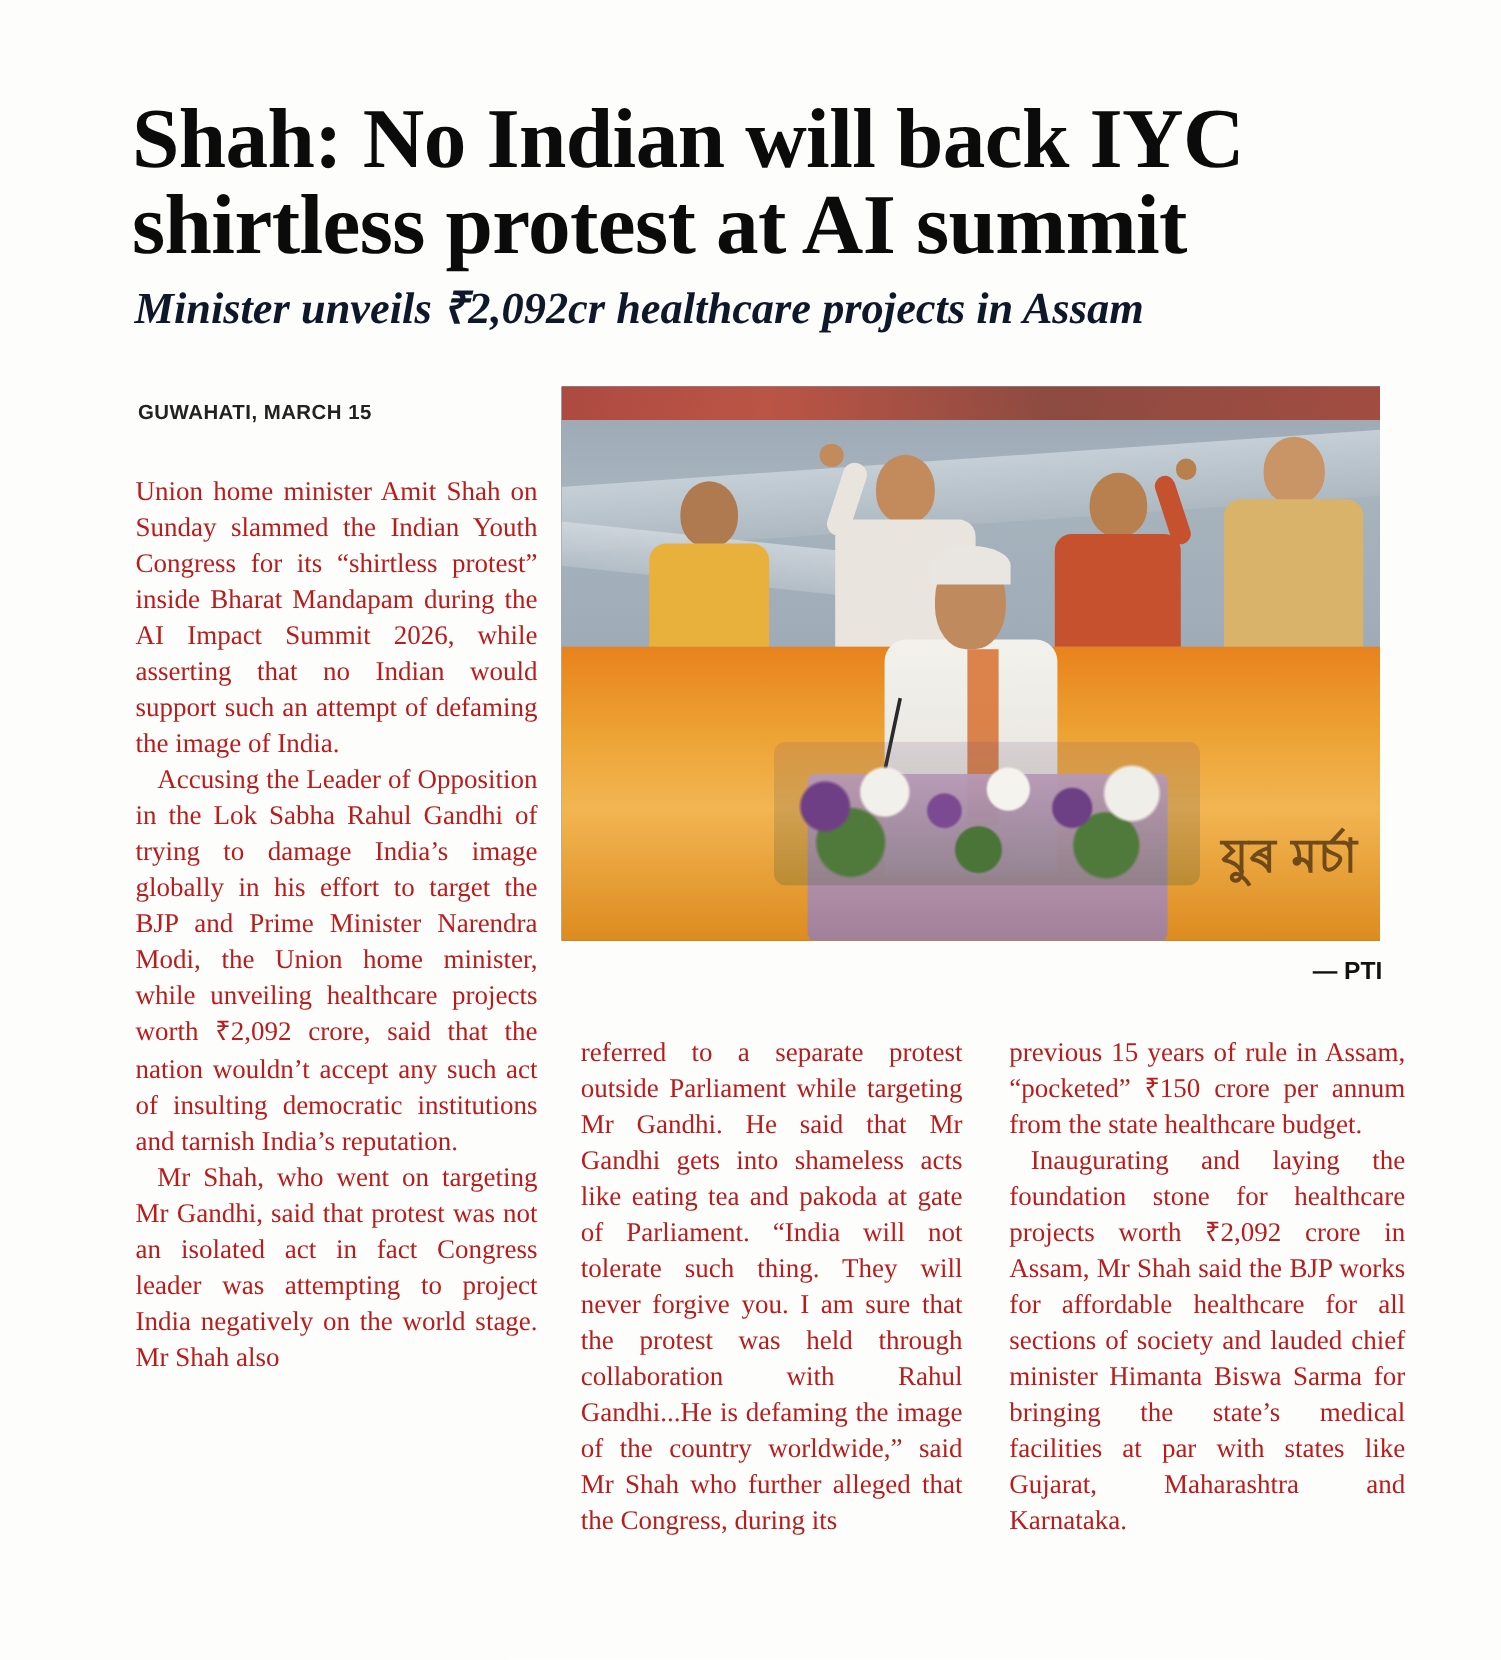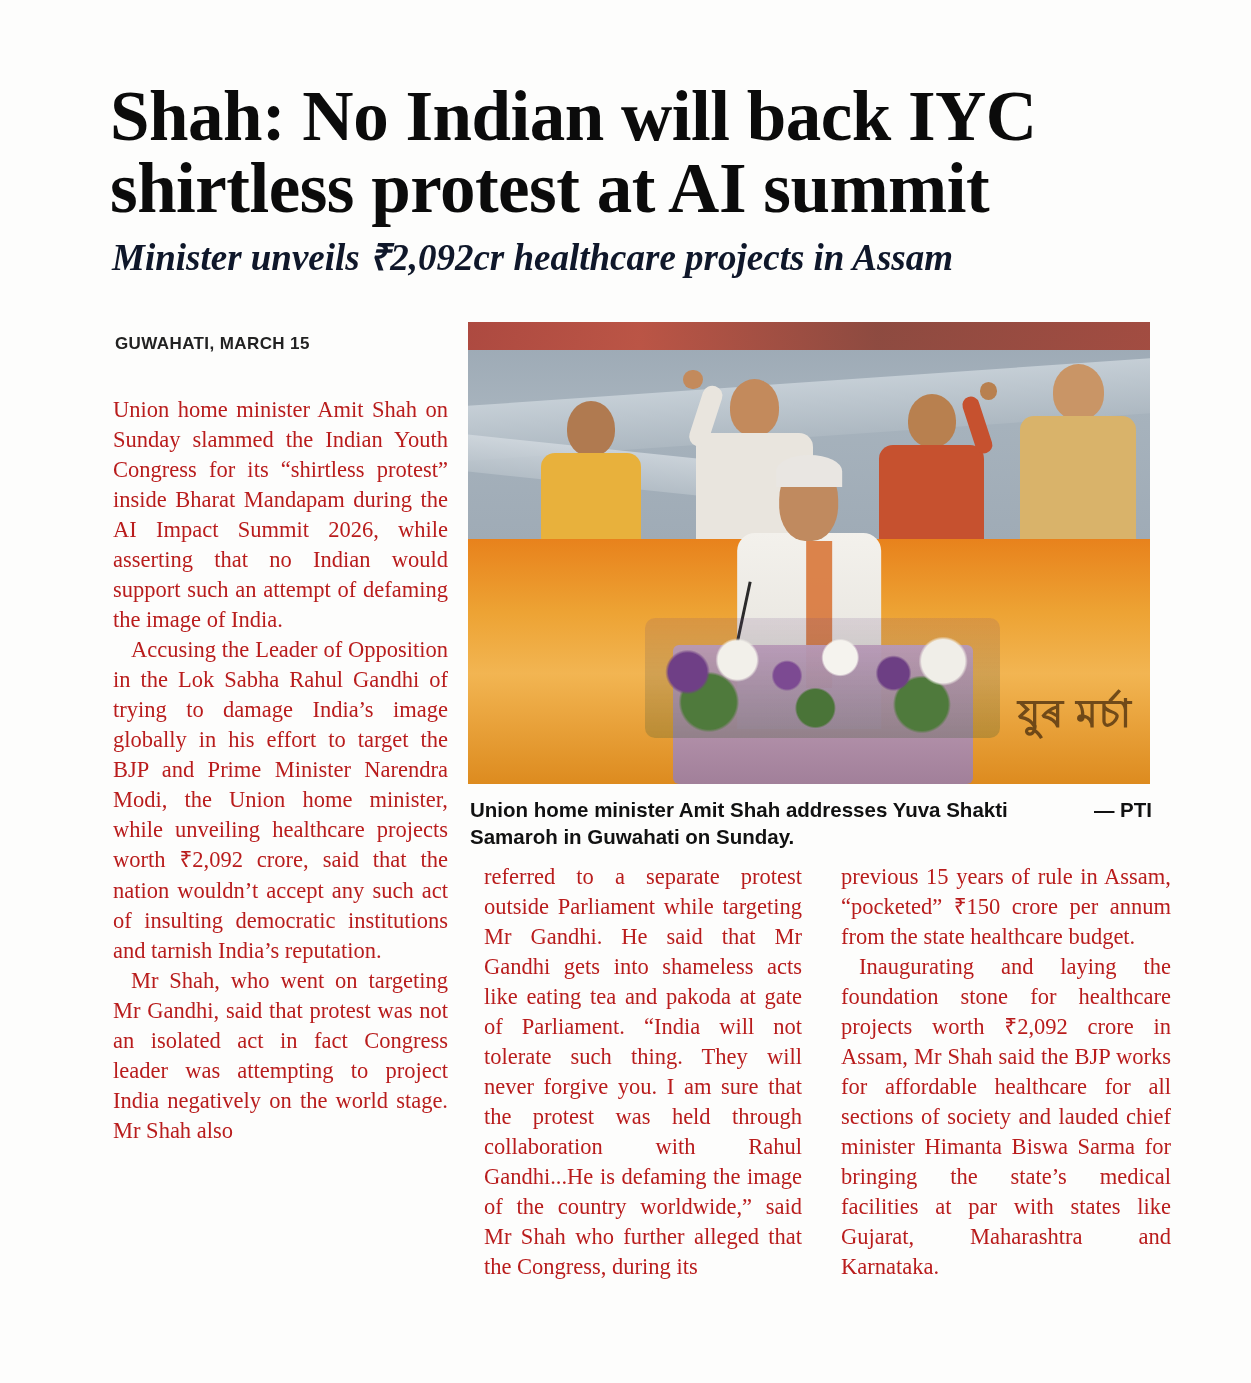--- a/index.html
+++ b/index.html
@@ -350,21 +350,20 @@
         <div class="hair"></div>
       </div>
       <div class="mic"></div>
       <div class="podium"></div>
       <div class="flowers"></div>
     </div>
   </div>
 
   <div class="caption">
     <span class="credit">— PTI</span>
-    <span>Union home minister Amit Shah addresses Yuva Shakti Samaroh in Guwahati on Sunday.</span>
   </div>
 
   <div class="col" id="col1">
       <p>Union home minister Amit Shah on Sunday slammed the Indian Youth Congress for its “shirtless protest” inside Bharat Mandapam during the AI Impact Summit 2026, while asserting that no Indian would support such an attempt of defaming the image of India.</p>
       <p>Accusing the Leader of Opposition in the Lok Sabha Rahul Gandhi of trying to damage India’s image globally in his effort to target the BJP and Prime Minister Narendra Modi, the Union home minister, while unveiling healthcare projects worth ₹2,092 crore, said that the nation wouldn’t accept any such act of insulting democratic institutions and tarnish India’s reputation.</p>
       <p>Mr Shah, who went on targeting Mr Gandhi, said that protest was not an isolated act in fact Congress leader was attempting to project India negatively on the world stage. Mr Shah also</p>
     </div>
   <div class="col" id="col2">
       <p>referred to a separate protest outside Parliament while targeting Mr Gandhi. He said that Mr Gandhi gets into shameless acts like eating tea and pakoda at gate of Parliament. “India will not tolerate such thing. They will never forgive you. I am sure that the protest was held through collaboration with Rahul Gandhi...He is defaming the image of the country worldwide,” said Mr Shah who further alleged that the Congress, during its</p>
     </div>

